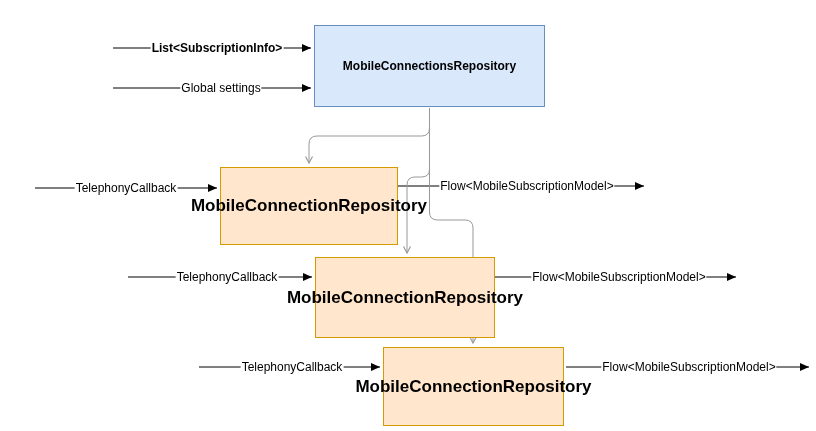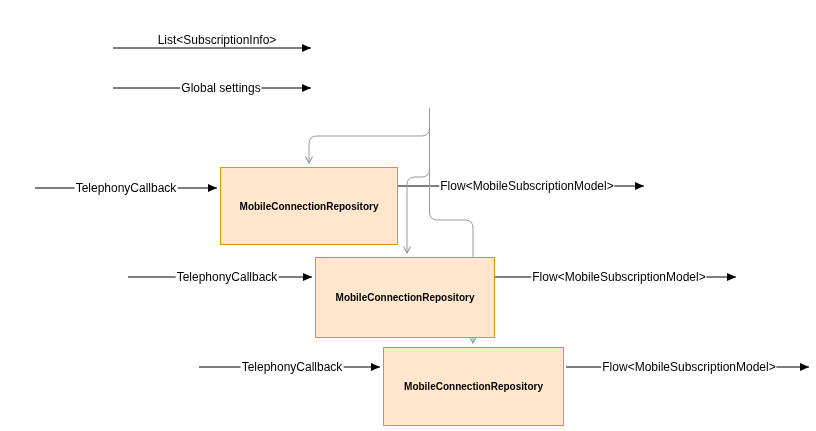--- a/index.html
+++ b/index.html
@@ -34,37 +34,37 @@
   }
   .node-primary {
     left: 314px; top: 25px; width: 231px; height: 82px;
     background: var(--primary-fill, #dae8fc);
     border: 1px solid var(--primary-stroke, #6c8ebf);
     font-size: 12px;
   }
   .node-secondary {
     background: var(--secondary-fill, #ffe6cc);
     border: 1px solid var(--secondary-stroke, #d79b00);
-    font-size: 10px;
+    font-size: 17px;
   }
   .node-repo-1 { left: 220px; top: 167px; width: 178px; height: 78px; }
   .node-repo-2 { left: 315px; top: 257px; width: 180px; height: 81px; }
   .node-repo-3 { left: 383px; top: 347px; width: 181px; height: 79px; }
   .edge-label {
     position: absolute;
     transform: translate(-50%, -50%);
     background: var(--background, #ffffff);
     color: var(--text, #000000);
     font-size: 12px;
     line-height: 14px;
     white-space: nowrap;
     padding: 0 1px;
     z-index: 3;
   }
-  .lbl-list     { left: 217px; top: 40px; }
+  .lbl-list     { left: 217px; top: 48px; font-weight: bold; }
   .lbl-global   { left: 221px; top: 88px; text-align: center; }
   .lbl-tel-1    { left: 126px; top: 188px; }
   .lbl-tel-2    { left: 227px; top: 277px; }
   .lbl-tel-3    { left: 292px; top: 367px; }
   .lbl-flow-1   { left: 527px; top: 186px; }
   .lbl-flow-2   { left: 619px; top: 277px; }
   .lbl-flow-3   { left: 689px; top: 367px; }
 </style>
 </head>
 <body>
@@ -88,20 +88,23 @@
     <path d="M199,367 L380,367" stroke="var(--arrow, #000000)" stroke-width="1" fill="none" marker-end="url(#arrow-black)"></path>
     <path d="M398,186 L644,186" stroke="var(--arrow, #000000)" stroke-width="1" fill="none" marker-end="url(#arrow-black)"></path>
     <path d="M495,277 L736,277" stroke="var(--arrow, #000000)" stroke-width="1" fill="none" marker-end="url(#arrow-black)"></path>
     <path d="M566,367 L809,367" stroke="var(--arrow, #000000)" stroke-width="1" fill="none" marker-end="url(#arrow-black)"></path>
 
     <path d="M429.5,108 L429.5,128 Q429.5,136 421.5,136 L317,136 Q309,136 309,144 L309,163" stroke="var(--connector, #999999)" stroke-width="1" fill="none" marker-end="url(#arrow-gray)"></path>
     <path d="M429.5,108 L429.5,169 Q429.5,177 421.5,177 L415,177 Q407,177 407,185 L407,253" stroke="var(--connector, #999999)" stroke-width="1" fill="none" marker-end="url(#arrow-gray)"></path>
     <path d="M429.5,108 L429.5,212 Q429.5,220 437.5,220 L465,220 Q473,220 473,228 L473,343" stroke="var(--connector, #999999)" stroke-width="1" fill="none" marker-end="url(#arrow-gray)"></path>
   </svg>
 
+  <div class="node node-primary">
+    <span>MobileConnectionsRepository</span>
+  </div>
   <div class="node node-secondary node-repo-1">
     <span>MobileConnectionRepository</span>
   </div>
   <div class="node node-secondary node-repo-2">
     <span>MobileConnectionRepository</span>
   </div>
   <div class="node node-secondary node-repo-3">
     <span>MobileConnectionRepository</span>
   </div>
 

